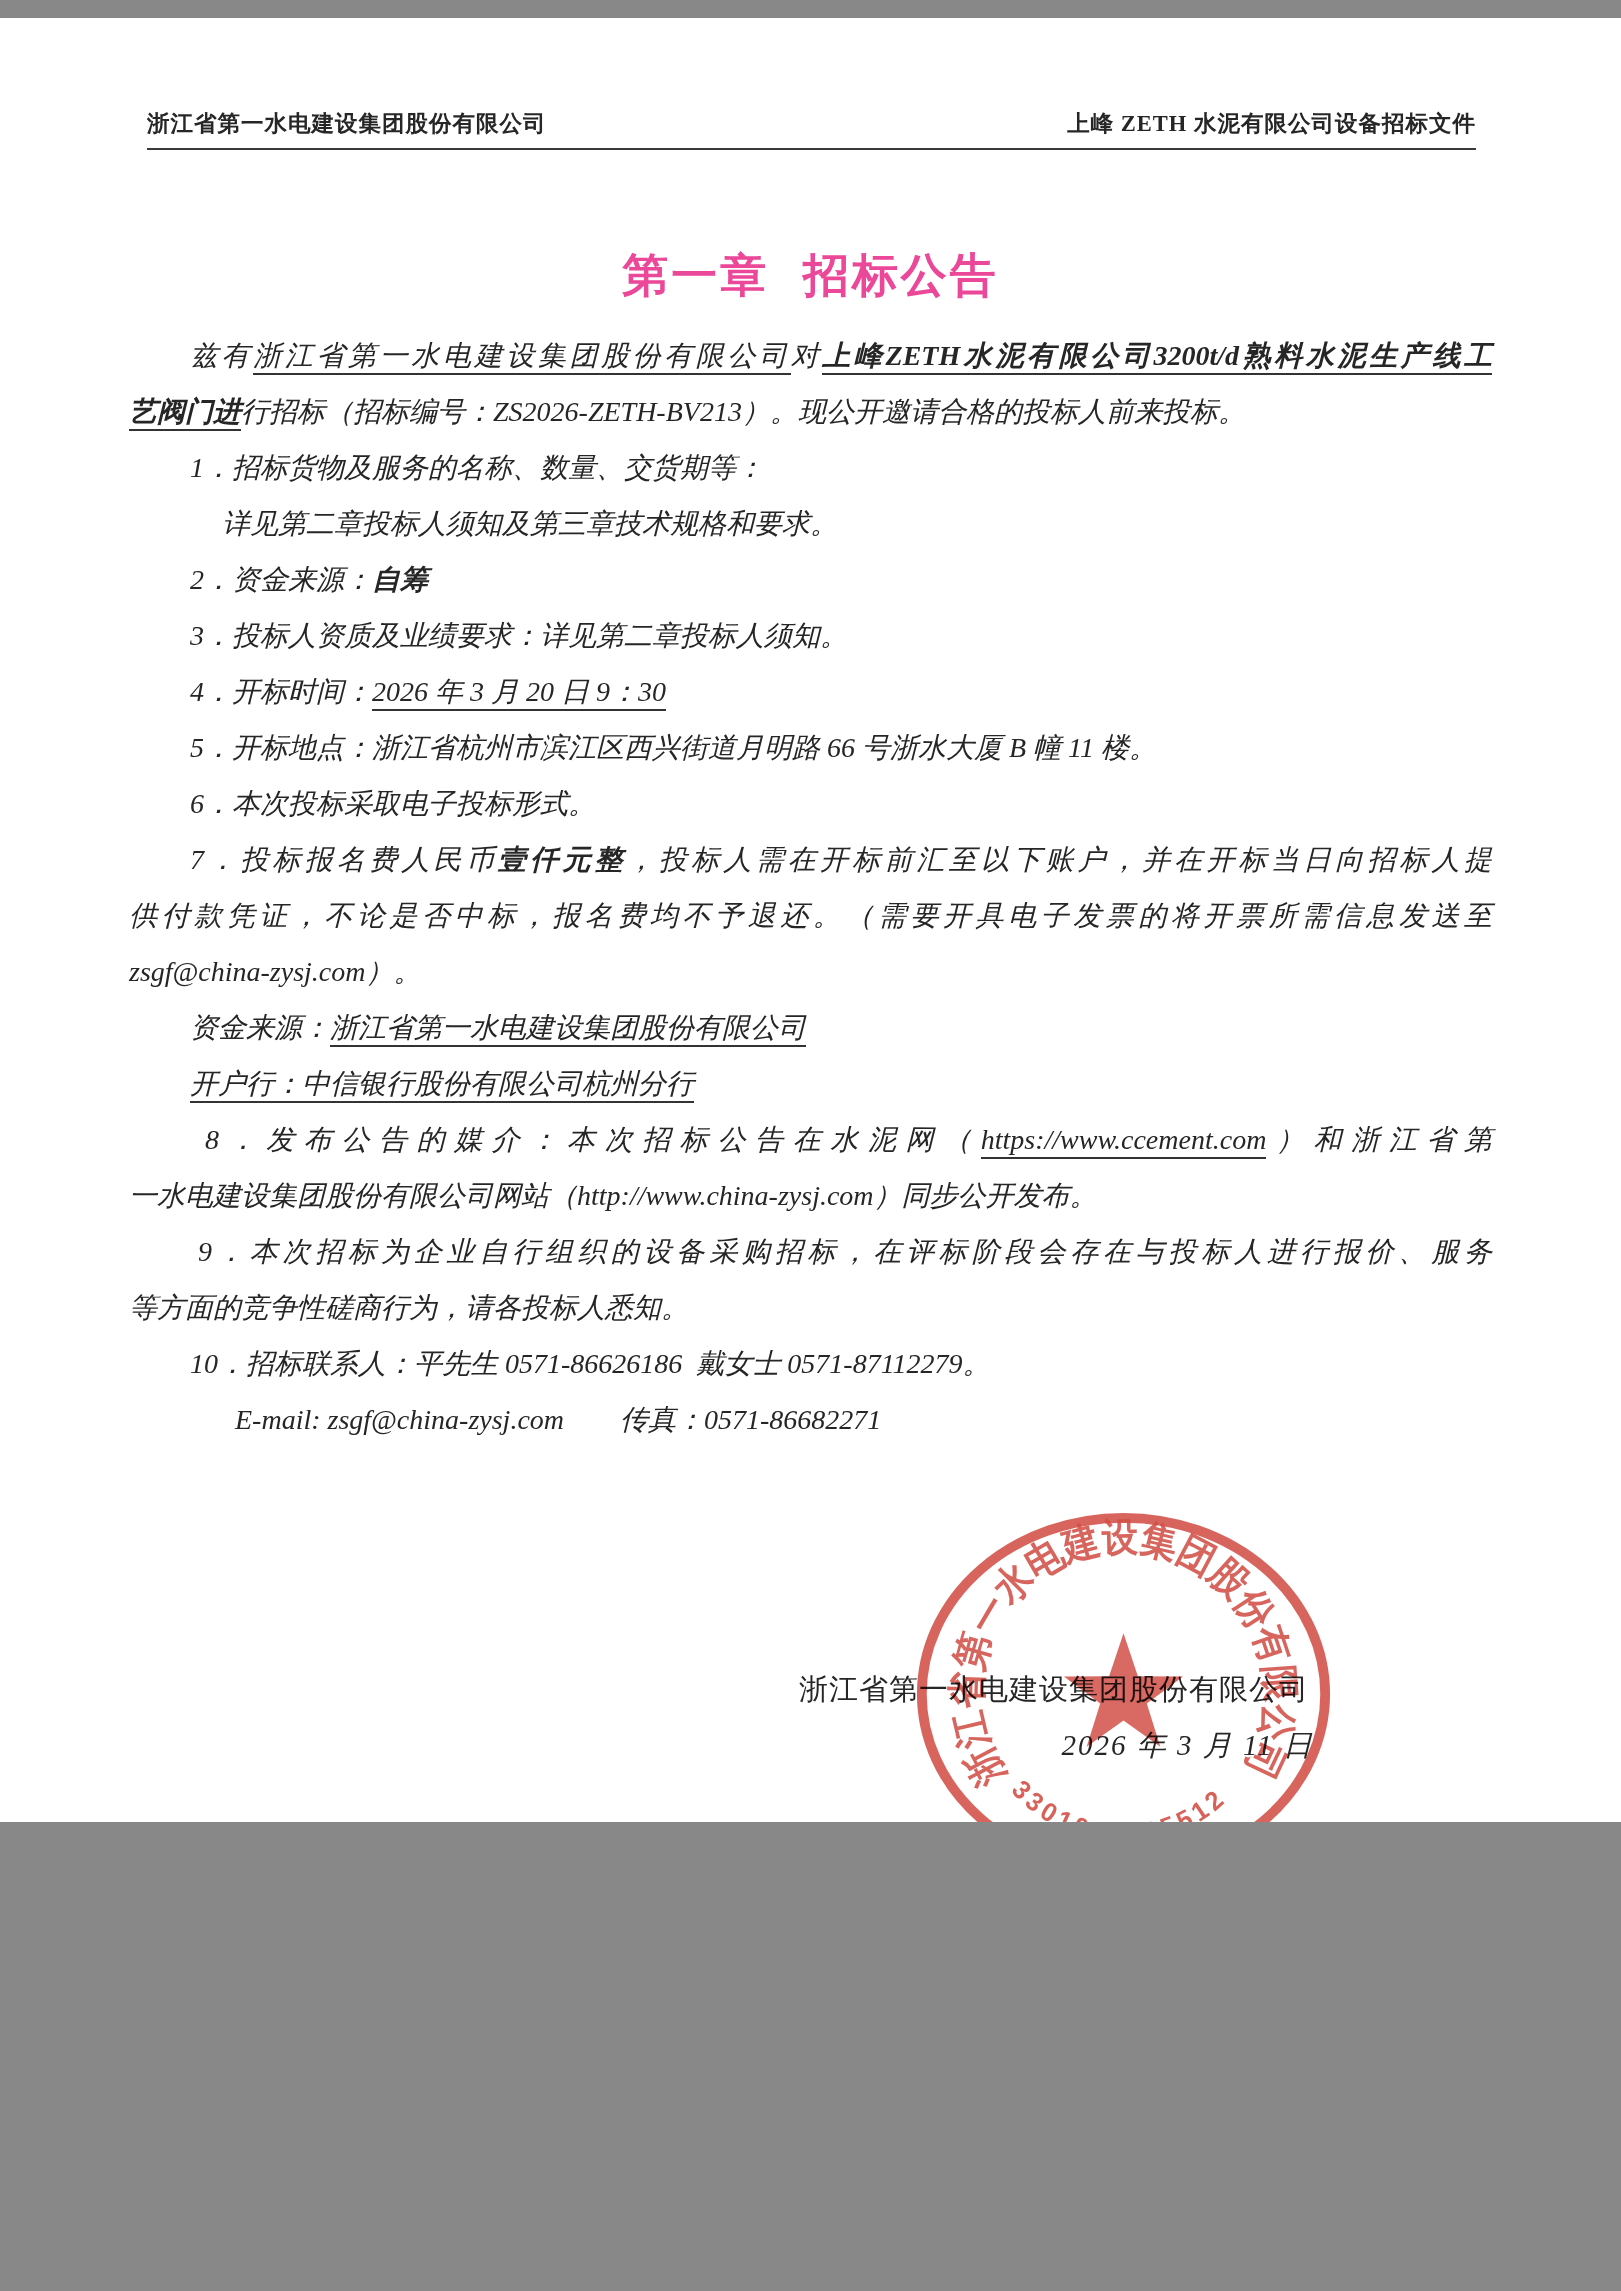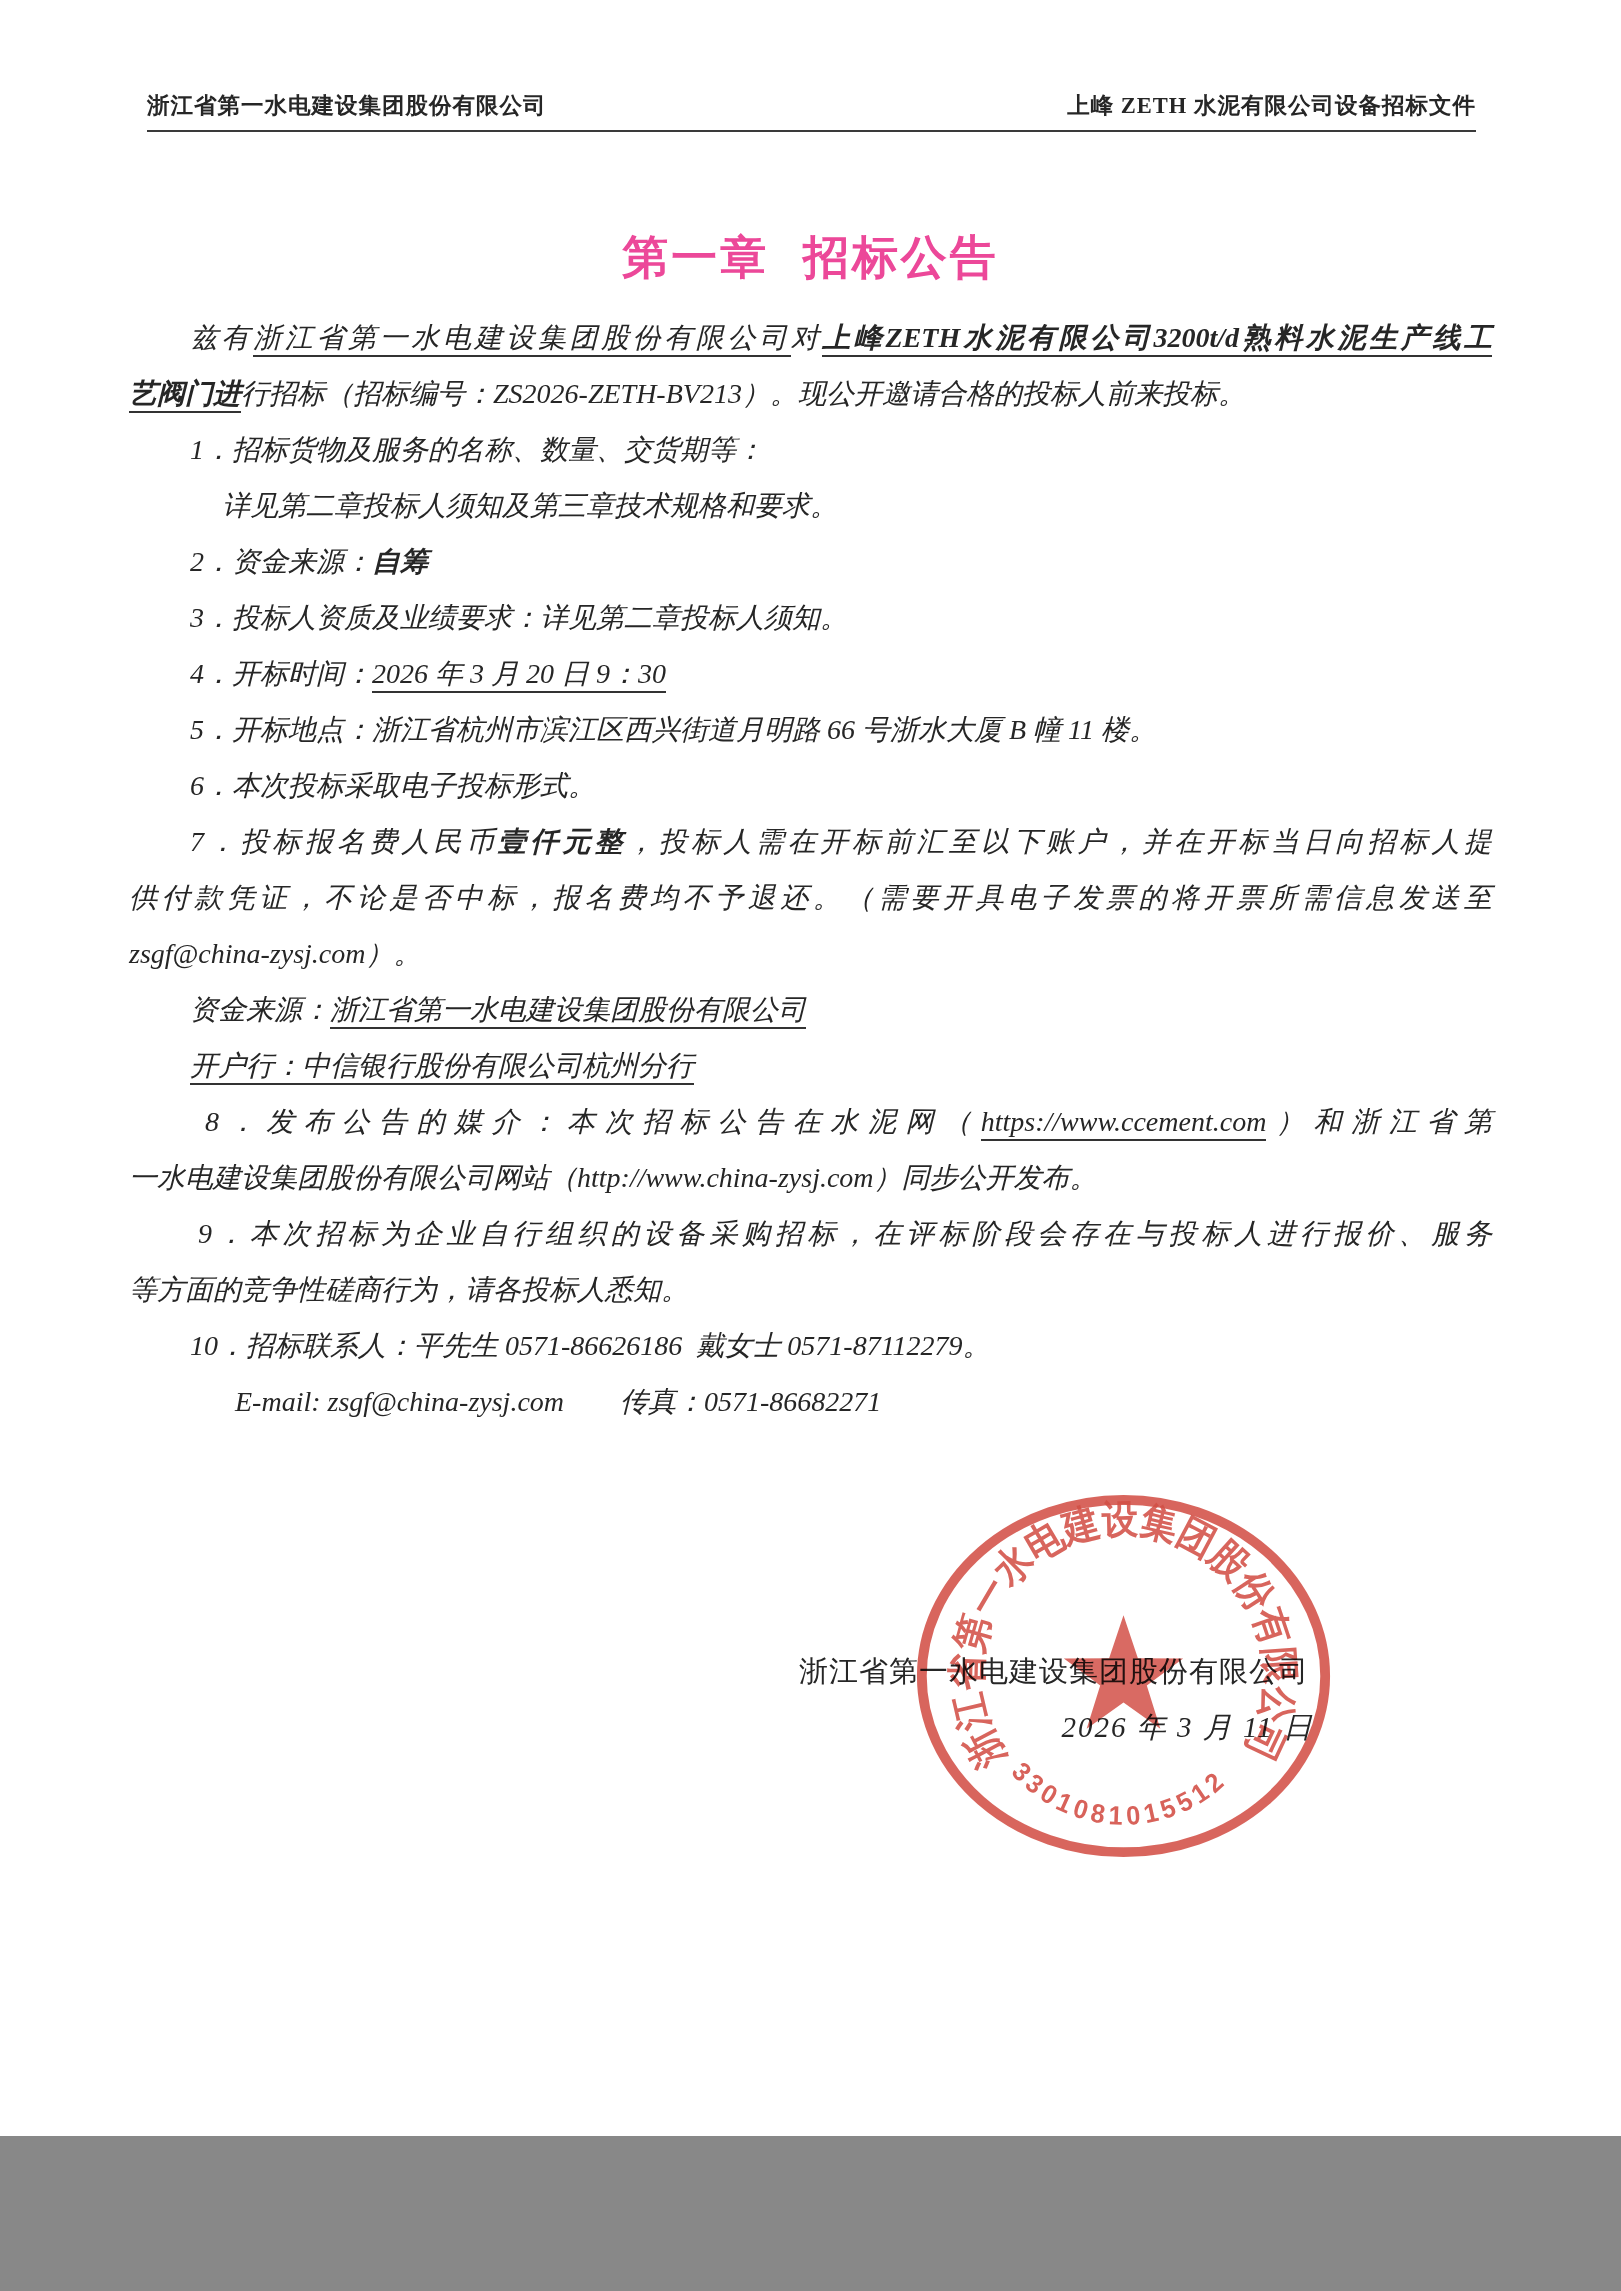--- a/index.html
+++ b/index.html
@@ -1,17 +1,17 @@
 <!DOCTYPE html>
 <html><head>
 <meta charset="utf-8">
 <style>
   html,body { margin:0; padding:0; background:#888; }
   .page {
-    position:relative; width:1621px; height:2136px; margin:0 auto;
+    position:relative; width:1621px; height:1804px; margin:18px auto;
     background:#ffffff; overflow:hidden;
     font-family:"Liberation Serif","DejaVu Serif",serif;
     color:#262626;
   }
   
   .header {
     position:absolute; top:90px; left:147px; right:145px;
     display:flex; justify-content:space-between; align-items:flex-end;
     font-size:22.5px; font-weight:600; letter-spacing:1px;
     padding-bottom:8.8px; border-bottom:2.9px solid #3a3a3a;

